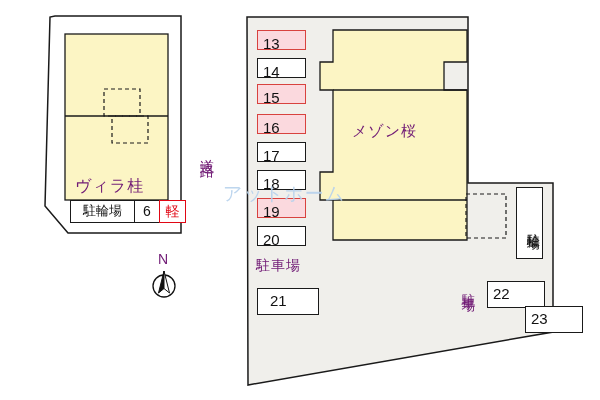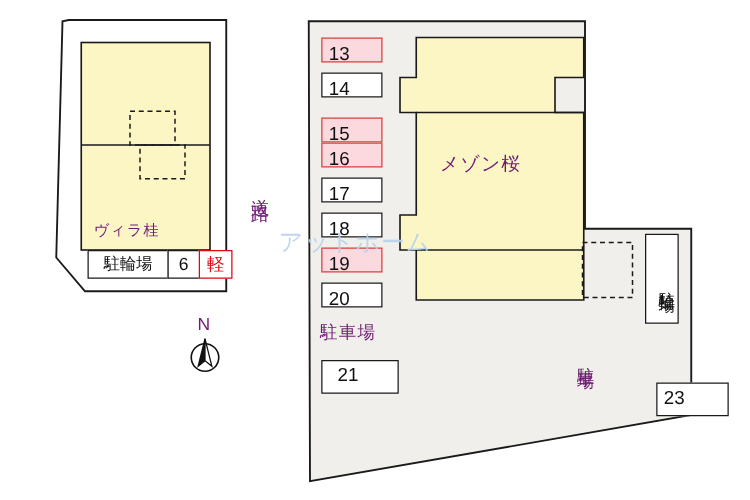--- a/index.html
+++ b/index.html
@@ -81,43 +81,44 @@
 
     <g>
       <circle class="compass-circle" cx="164" cy="286" r="11"></circle>
       <polygon class="needle-dark" points="164,271 158.5,293 164,288.5"></polygon>
       <polygon class="needle-light" points="164,271 169.5,293 164,288.5"></polygon>
     </g>
   </svg>
 
   <div id="watermark">アットホーム</div>
 
-  <div class="lbl" style="left:75px; top:176px; font-size:12px; letter-spacing:1px;">ヴィラ桂</div>
+  <div class="lbl" style="left:75px; top:176px; font-size:16px; letter-spacing:1px;">ヴィラ桂</div>
 
   <div class="tcell" style="left:70px; top:200px; width:65px; height:23px; font-size:13px; line-height:20px;">駐輪場</div>
   <div class="tcell" style="left:133.5px; top:200px; width:27px; height:23px; font-size:14px; line-height:20px;">6</div>
   <div class="tcell red" style="left:159px; top:200px; width:27px; height:23px; font-size:14px; line-height:20px;">軽</div>
 
   <div class="lbl" style="left:158px; top:251px; font-size:14px;">N</div>
 
   <div class="lbl vtext" style="left:197px; top:147px; font-size:15px; letter-spacing:4px;">道路</div>
 
   <div class="lbl" style="left:352px; top:122px; font-size:15px; letter-spacing:1px;">メゾン桜</div>
 
   <div class="space hl" style="top:30px">13</div>
   <div class="space" style="top:58px">14</div>
-  <div class="space hl" style="top:94px">15</div>
+  <div class="space hl" style="top:84px">15</div>
   <div class="space hl" style="top:114px">16</div>
   <div class="space" style="top:142px">17</div>
   <div class="space" style="top:170px">18</div>
   <div class="space hl" style="top:198px">19</div>
   <div class="space" style="top:226px">20</div>
 
   <div class="lbl" style="left:256px; top:257px; font-size:14px; letter-spacing:1px;">駐車場</div>
 
   <div class="cell" style="left:257px; top:288px; width:62px; height:27px;padding-left:12px;">21</div>
 
   <div class="vbox" style="left:516px; top:187px; width:27px; height:72px;">駐輪場</div>
 
   <div class="lbl vtext" style="left:459px; top:282px; font-size:13.5px; letter-spacing:3px;">駐車場</div>
+  <div class="cell" style="left:487px; top:281px; width:58px; height:26.5px;">22</div>
   <div class="cell" style="left:487px; top:306px; width:58px; height:26.5px;margin-left:38px;">23</div>
 
 </div>
 
 </body></html>

